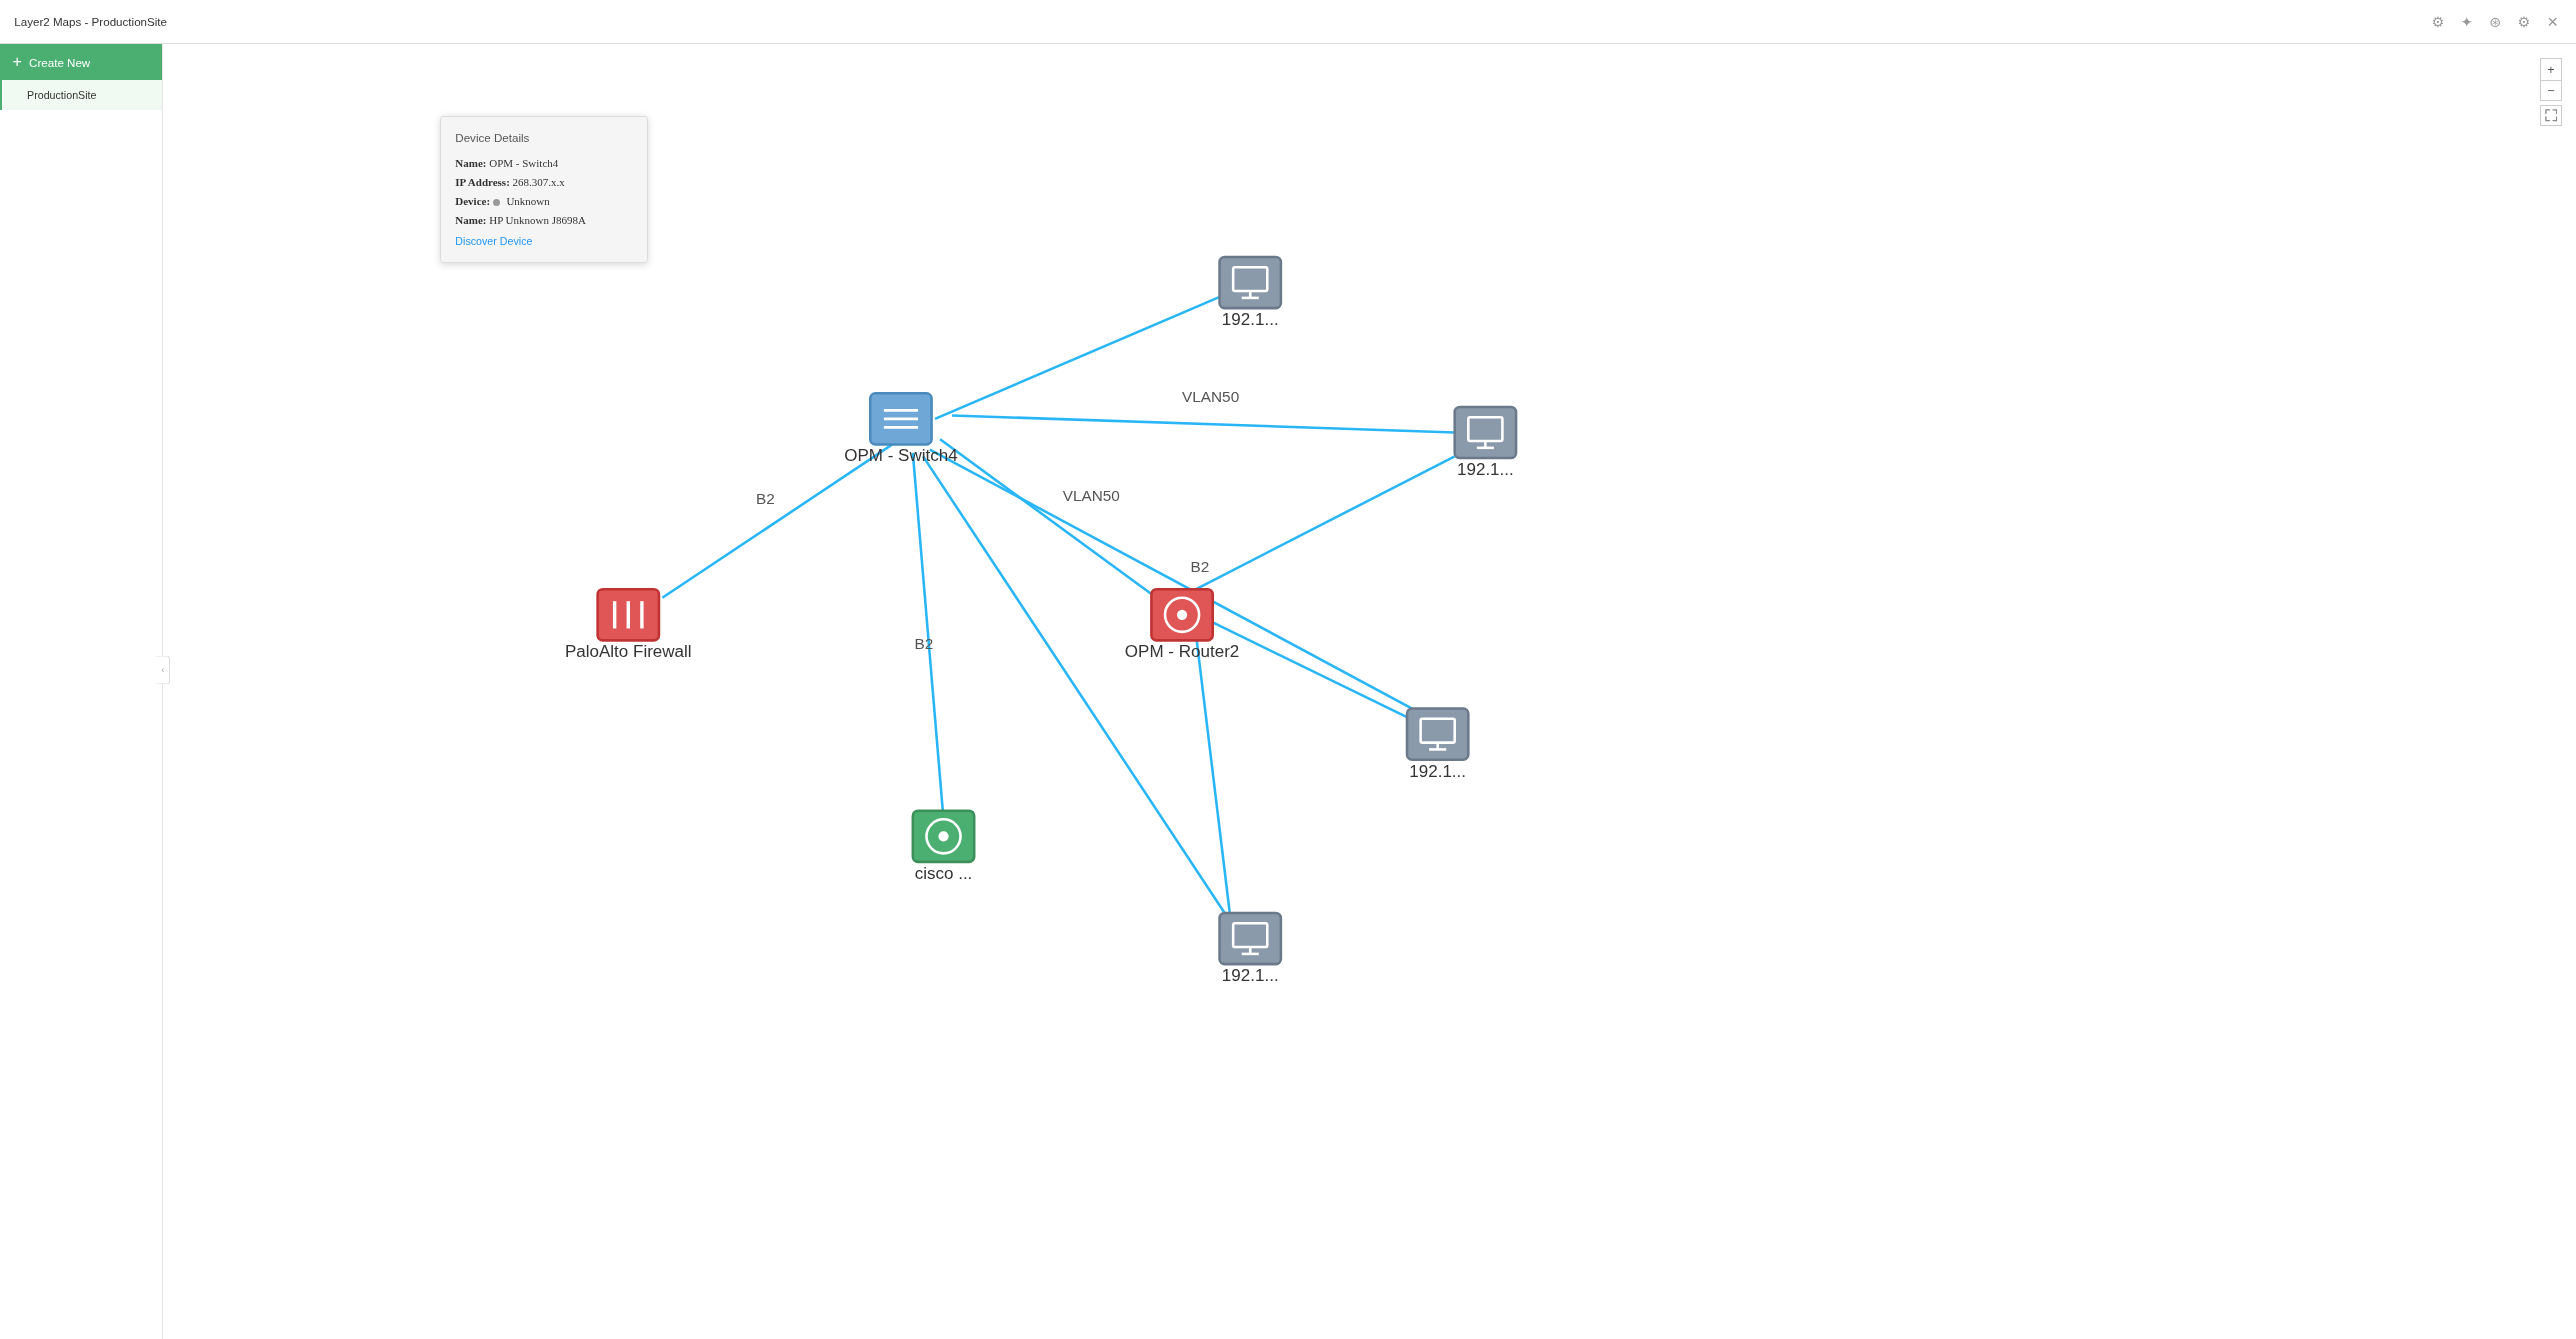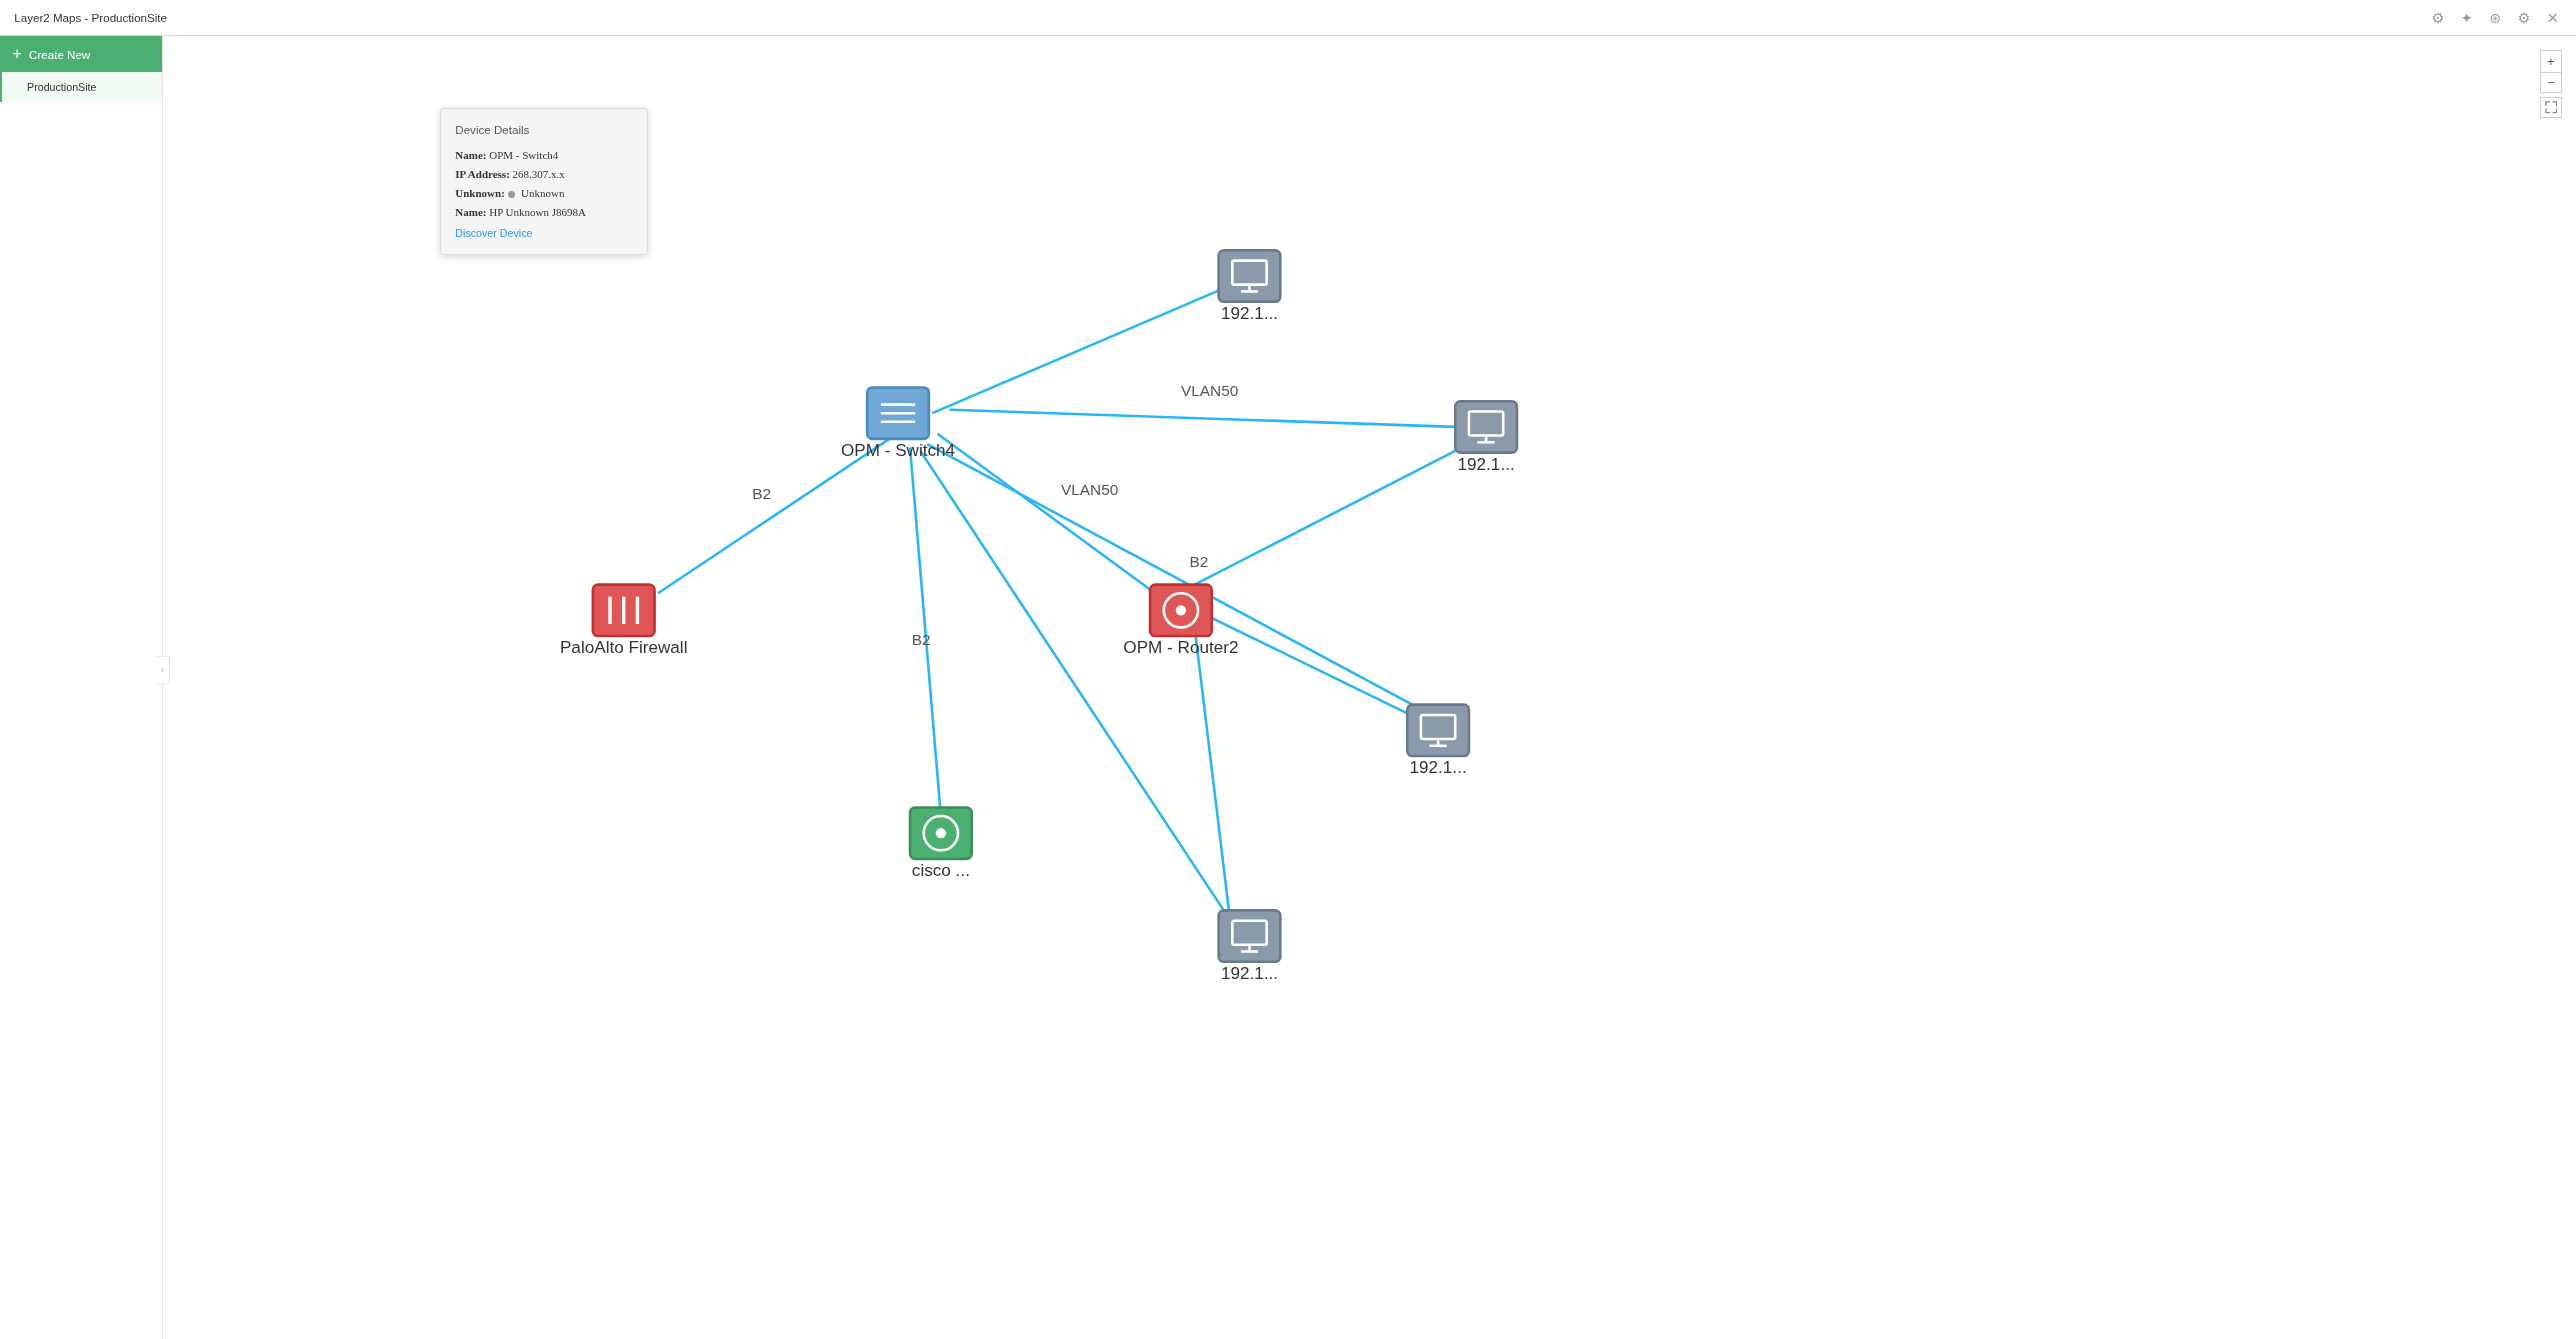--- a/index.html
+++ b/index.html
@@ -2,21 +2,21 @@
 <html style="font-size:14.3px"><head>
   <meta charset="utf-8">
   <style>
     * { box-sizing: border-box; margin: 0; padding: 0; }
     body { font-family: -apple-system, BlinkMacSystemFont, 'Segoe UI', sans-serif; background: #fff; display: flex; flex-direction: column; height: 100vh; overflow: hidden; }
 
     
     .header {
       display: flex;
       align-items: center;
-      height: 36px;
+      height: 44px;
       border-bottom: 0.9px solid #ddd;
       background: #fff;
     }
     .header-title {
       flex: 1;
       padding: 0 14.3px;
       font-size: 11.6px;
       color: #333;
       font-weight: 400;
     }
@@ -359,21 +359,21 @@
       <div class="popup-title">Device Details</div>
       <div class="popup-row">
         <strong>Name:</strong>
         <span>OPM - Switch4</span>
       </div>
       <div class="popup-row">
         <strong>IP Address:</strong>
         <span>268.307.x.x</span>
       </div>
       <div class="popup-row">
-        <strong>Unknown:</strong>
+        <strong>Device:</strong>
         <span class="popup-status-dot"></span>
         <span>Unknown</span>
       </div>
       <div class="popup-row">
         <strong>Name:</strong>
         <span>HP Unknown J8698A</span>
       </div>
       <a class="popup-discover" href="#">Discover Device</a>
     </div>
 

